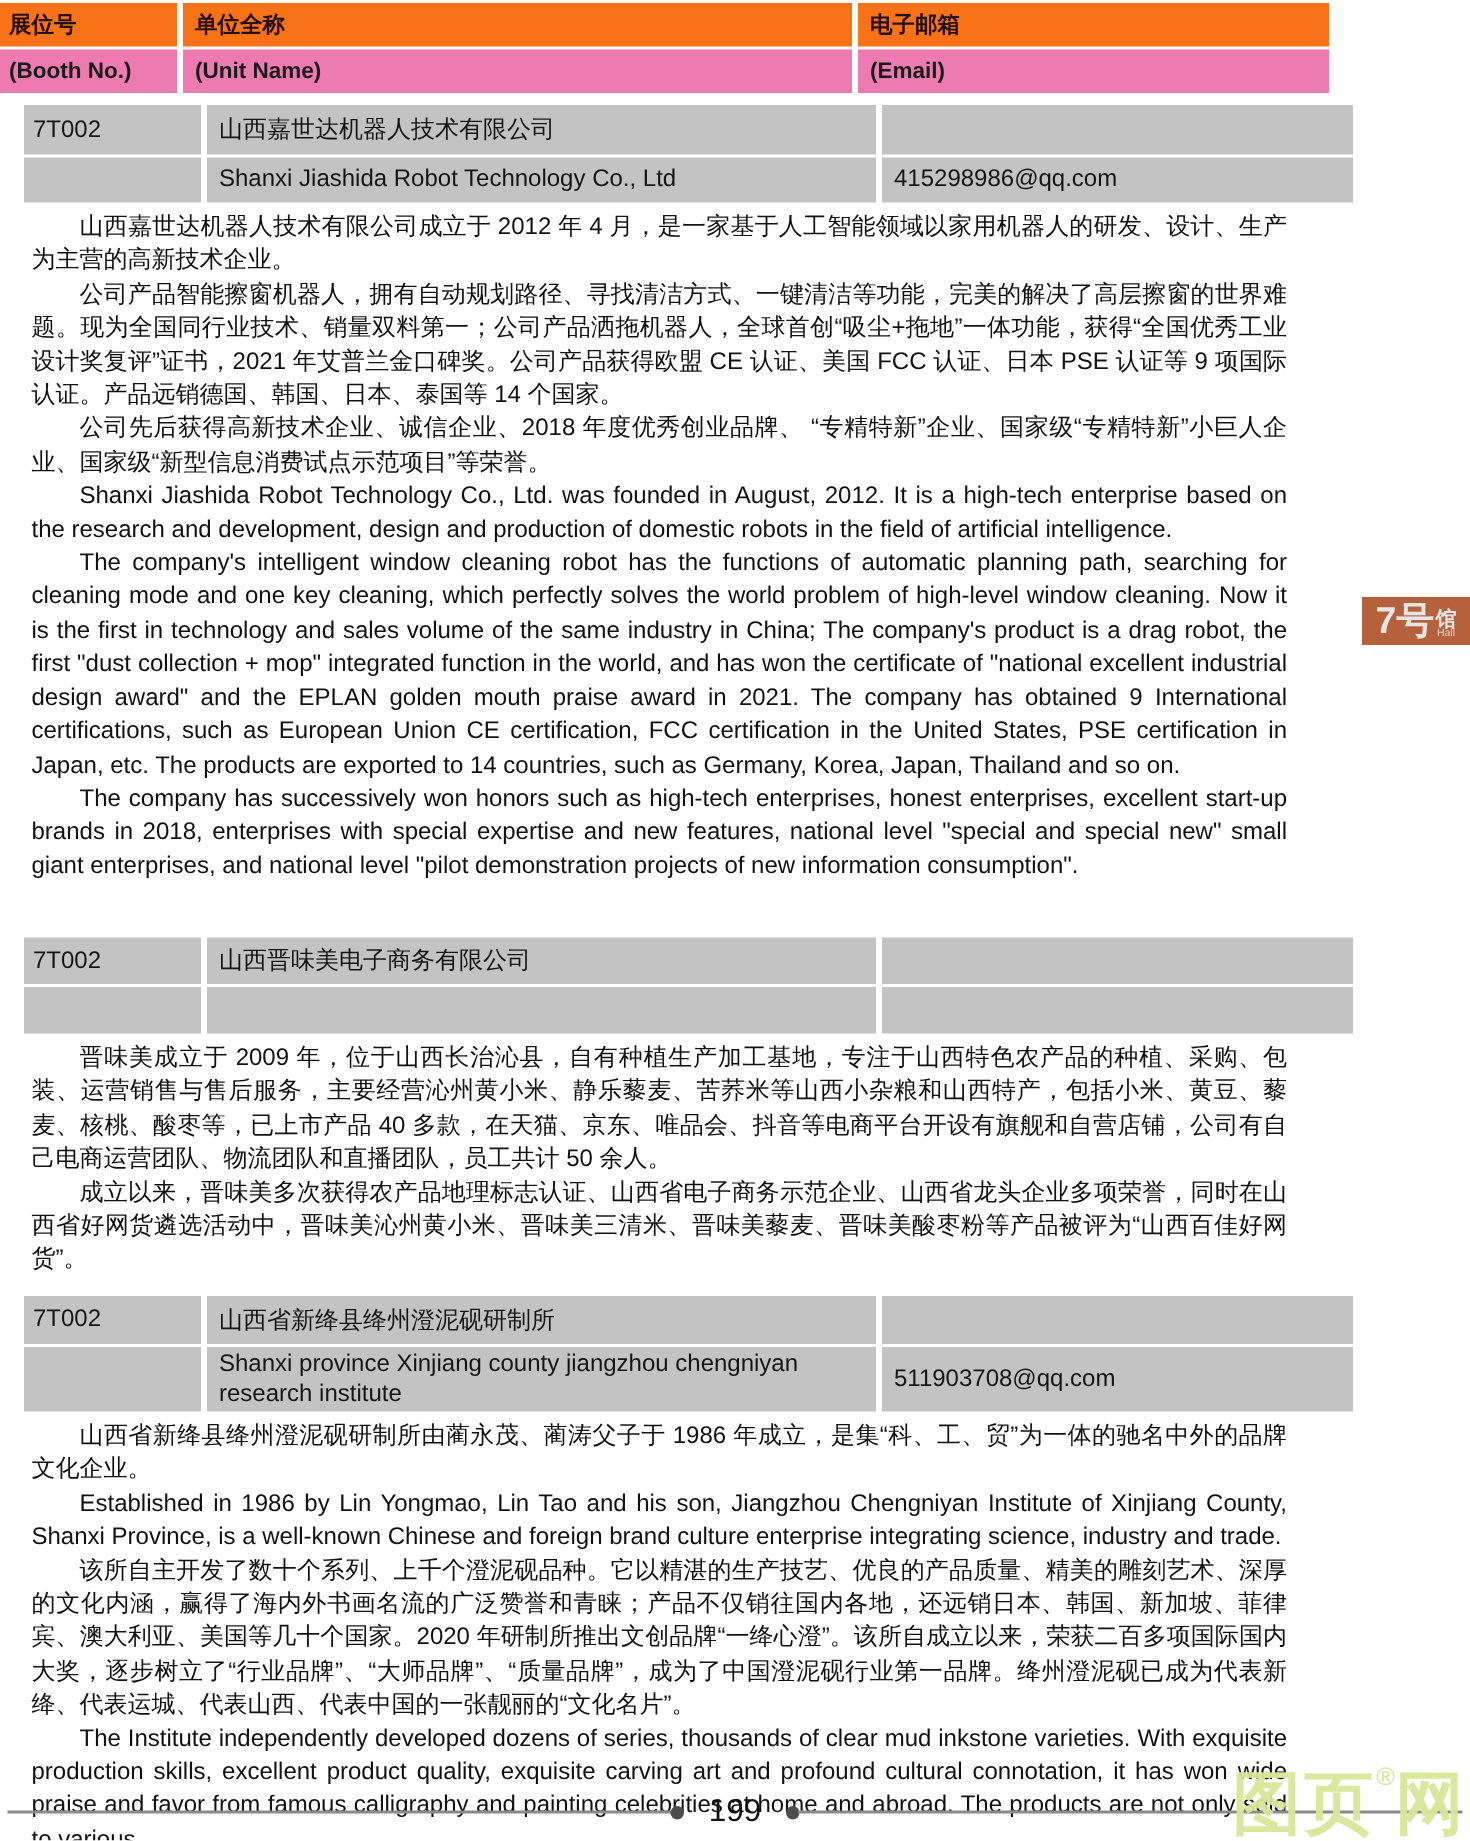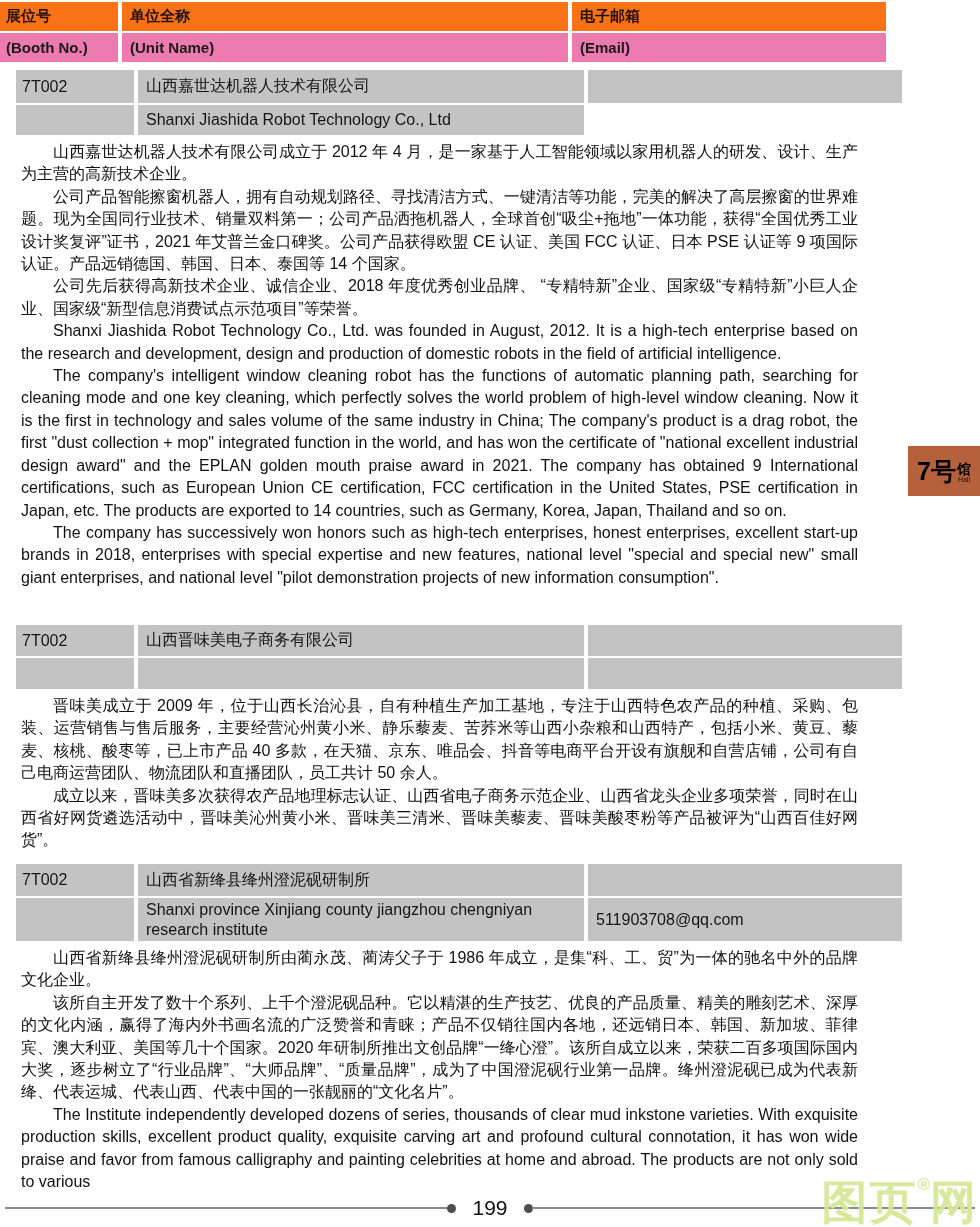--- a/index.html
+++ b/index.html
@@ -25,22 +25,22 @@
   .ctable .cell{background:#c3c3c3;}
   .ctable{font-size:16px;}
   .name2{line-height:1.25;}
   .paras{margin:6px 94px 0 5px;}
   .para{
     margin:0;font-size:16px;line-height:22.4px;text-align:justify;
     text-indent:2em;color:#111;
   }
   
   .tab{
-    position:absolute;right:0;top:398px;width:72px;height:50px;background:#b5613c;
-    color:#000000;display:flex;align-items:center;justify-content:center;gap:1px;margin-top:48px;
+    position:absolute;right:0;top:398px;width:72px;height:32px;background:#b5613c;
+    color:#e5e5e5;display:flex;align-items:center;justify-content:center;gap:1px;
   }
   .tab .big{font-size:25px;font-weight:bold;line-height:1;}
   .tab .stack{display:flex;flex-direction:column;align-items:center;line-height:1;margin-top:2px;}
   .tab .hallzh{font-size:14px;font-weight:bold;}
   .tab .hallen{font-size:7px;opacity:.85;}
   
   .footer{
     position:absolute;left:5px;right:5px;top:1196px;height:24px;
     display:flex;align-items:center;
   }
@@ -78,20 +78,21 @@
   <div class="block" style="top:70px;">
     <div class="ctable" style="width:886px;">
       <div class="trow ra" style="height:33px;">
         <div class="cell c1">7T002</div>
         <div class="cell c2">山西嘉世达机器人技术有限公司</div>
         <div class="cell c3"></div>
       </div>
       <div class="trow rb" style="height:30px;">
         <div class="cell c1"></div>
         <div class="cell c2">Shanxi Jiashida Robot Technology Co., Ltd</div>
+        <div class="cell c3">415298986@qq.com</div>
       </div>
     </div>
     <div class="paras">
       <p class="para">山西嘉世达机器人技术有限公司成立于 2012 年 4 月，是一家基于人工智能领域以家用机器人的研发、设计、生产为主营的高新技术企业。</p>
       <p class="para">公司产品智能擦窗机器人，拥有自动规划路径、寻找清洁方式、一键清洁等功能，完美的解决了高层擦窗的世界难题。现为全国同行业技术、销量双料第一；公司产品洒拖机器人，全球首创“吸尘+拖地”一体功能，获得“全国优秀工业设计奖复评”证书，2021 年艾普兰金口碑奖。公司产品获得欧盟 CE 认证、美国 FCC 认证、日本 PSE 认证等 9 项国际认证。产品远销德国、韩国、日本、泰国等 14 个国家。</p>
       <p class="para">公司先后获得高新技术企业、诚信企业、2018 年度优秀创业品牌、 “专精特新”企业、国家级“专精特新”小巨人企业、国家级“新型信息消费试点示范项目”等荣誉。</p>
       <p class="para">Shanxi Jiashida Robot Technology Co., Ltd. was founded in August, 2012. It is a high-tech enterprise based on the research and development, design and production of domestic robots in the field of artificial intelligence.</p>
       <p class="para">The company's intelligent window cleaning robot has the functions of automatic planning path, searching for cleaning mode and one key cleaning, which perfectly solves the world problem of high-level window cleaning. Now it is the first in technology and sales volume of the same industry in China; The company's product is a drag robot, the first "dust collection + mop" integrated function in the world, and has won the certificate of "national excellent industrial design award" and the EPLAN golden mouth praise award in 2021. The company has obtained 9 International certifications, such as European Union CE certification, FCC certification in the United States, PSE certification in Japan, etc. The products are exported to 14 countries, such as Germany, Korea, Japan, Thailand and so on.</p>
       <p class="para">The company has successively won honors such as high-tech enterprises, honest enterprises, excellent start-up brands in 2018, enterprises with special expertise and new features, national level "special and special new" small giant enterprises, and national level "pilot demonstration projects of new information consumption".</p>
     </div>
@@ -124,20 +125,21 @@
         <div class="cell c3"></div>
       </div>
       <div class="trow rb" style="height:43px;">
         <div class="cell c1"></div>
         <div class="cell c2 name2">Shanxi province Xinjiang county jiangzhou chengniyan research institute</div>
         <div class="cell c3">511903708@qq.com</div>
       </div>
     </div>
     <div class="paras">
       <p class="para">山西省新绛县绛州澄泥砚研制所由蔺永茂、蔺涛父子于 1986 年成立，是集“科、工、贸”为一体的驰名中外的品牌文化企业。</p>
+      <p class="para">Established in 1986 by Lin Yongmao, Lin Tao and his son, Jiangzhou Chengniyan Institute of Xinjiang County, Shanxi Province, is a well-known Chinese and foreign brand culture enterprise integrating science, industry and trade.</p>
       <p class="para">该所自主开发了数十个系列、上千个澄泥砚品种。它以精湛的生产技艺、优良的产品质量、精美的雕刻艺术、深厚的文化内涵，赢得了海内外书画名流的广泛赞誉和青睐；产品不仅销往国内各地，还远销日本、韩国、新加坡、菲律宾、澳大利亚、美国等几十个国家。2020 年研制所推出文创品牌“一绛心澄”。该所自成立以来，荣获二百多项国际国内大奖，逐步树立了“行业品牌”、“大师品牌”、“质量品牌”，成为了中国澄泥砚行业第一品牌。绛州澄泥砚已成为代表新绛、代表运城、代表山西、代表中国的一张靓丽的“文化名片”。</p>
       <p class="para">The Institute independently developed dozens of series, thousands of clear mud inkstone varieties. With exquisite production skills, excellent product quality, exquisite carving art and profound cultural connotation, it has won wide praise and favor from famous calligraphy and painting celebrities at home and abroad. The products are not only sold to various</p>
     </div>
   </div>
 
   <div class="tab">
     <span class="big">7号</span>
     <span class="stack">
       <span class="hallzh">馆</span>
       <span class="hallen">Hall</span>

